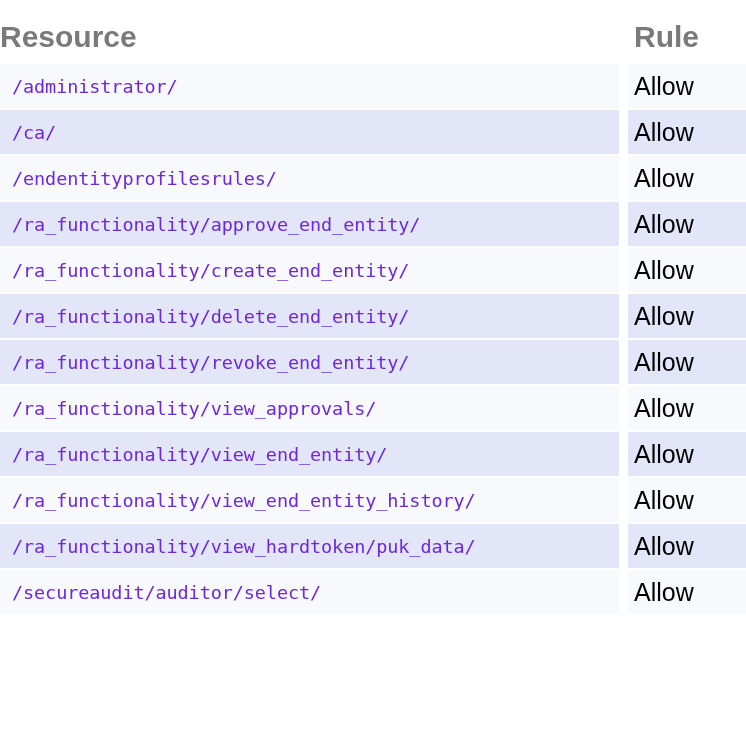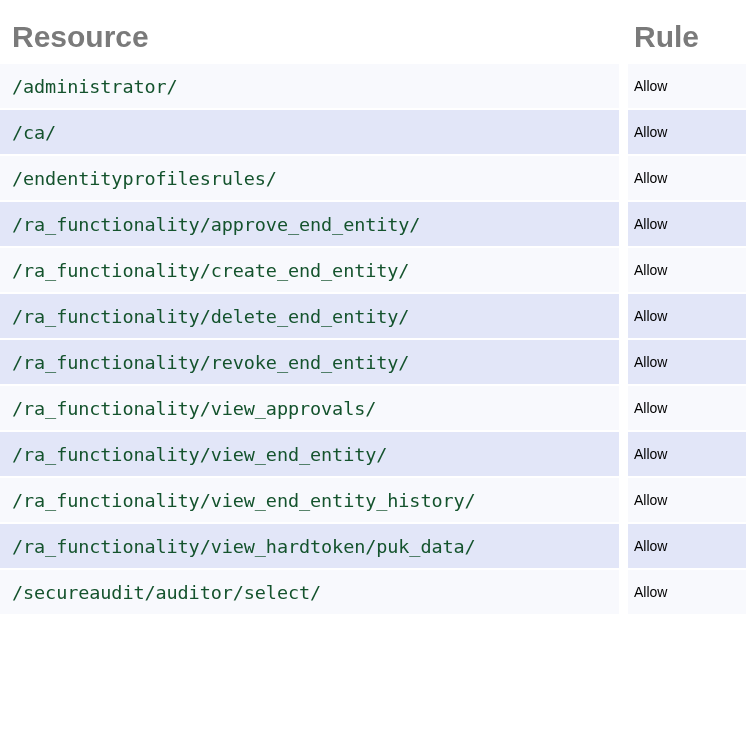--- a/index.html
+++ b/index.html
@@ -37,30 +37,30 @@
     padding: 0 0 8px 0;
     text-align: left;
     vertical-align: bottom;
     font-family: "Liberation Sans", sans-serif;
     font-weight: bold;
     font-size: 30px;
     line-height: 34px;
     color: #7a7a7a;
     background: #ffffff;
   }
-  th.th-resource { padding-left: 12px; }
+  th.th-resource { }
   th.th-gap      { padding: 0; }
   th.th-rule     { padding-left: 6px; }
 
   tbody td {
     height: 42px;
     vertical-align: middle;
     font-size: 19px;
     line-height: 23px;
-    color: #14532d;
+    color: #6d28d9;
     background: #f8f9fd;
   }
 
   tbody tr.row-alt td {
     background: #e2e6f8;
   }
 
   td.cell-resource {
     padding-left: 12px;
     padding-right: 4px;
@@ -72,21 +72,21 @@
   }
 
   td.cell-gap {
     background: #ffffff !important;
     padding: 0;
   }
 
   td.cell-rule {
     padding-left: 6px;
     font-family: "Liberation Sans", sans-serif;
-    font-size: 14px;
+    font-size: 25px;
     color: #000000;
     white-space: nowrap;
   }
 </style>
 </head>
 <body>
 
 <div class="table-wrap">
   <table class="acl-table">
     <colgroup>

